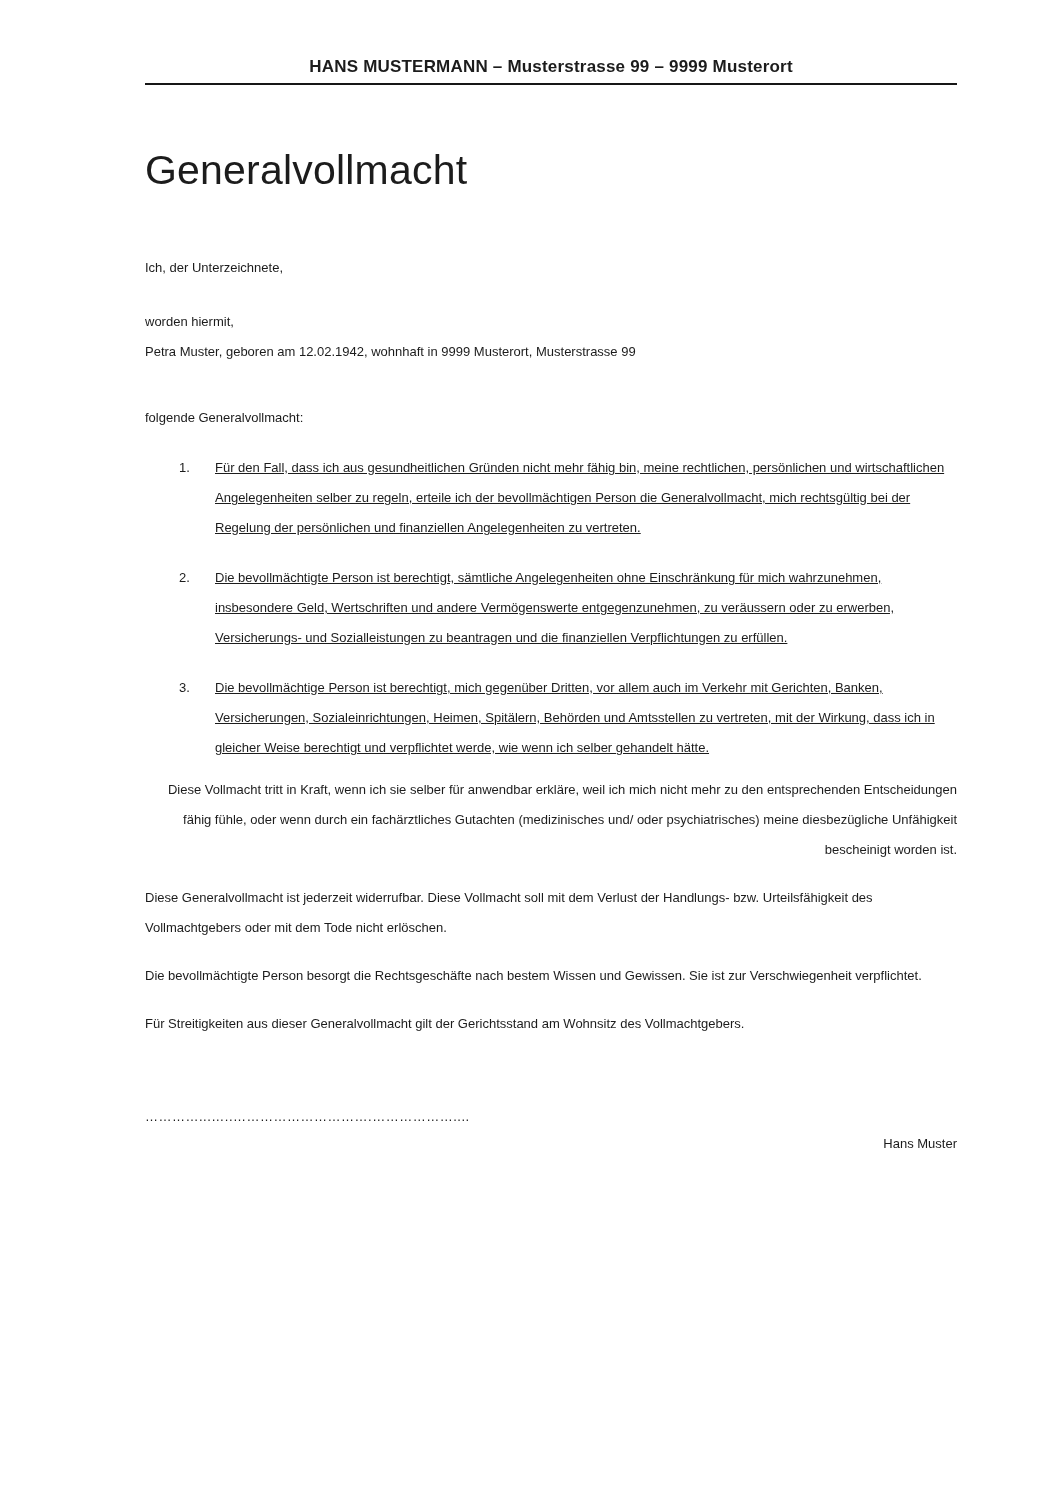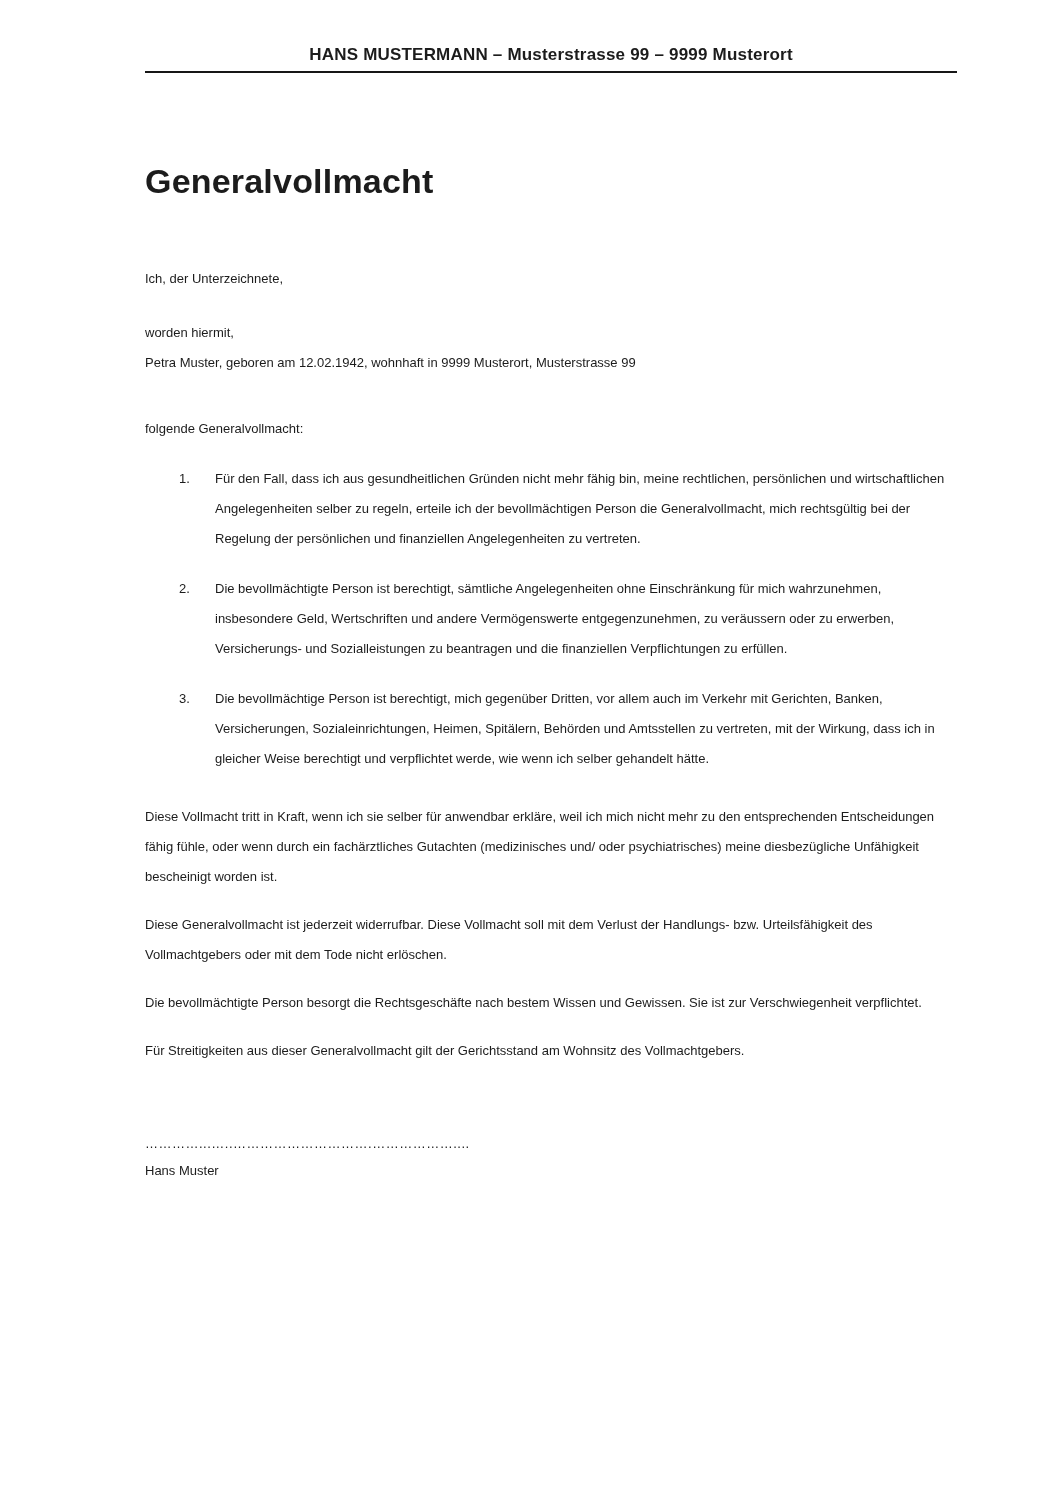--- a/index.html
+++ b/index.html
@@ -15,41 +15,41 @@
     color: #1c1c1c;
     font-family: "Liberation Sans", "DejaVu Sans", sans-serif;
     overflow: hidden;
   }
   .content {
     margin-left: 145px;
     margin-right: 97px; 
   }
   
   .letterhead {
-    padding-top: 44px;
+    padding-top: 56px;
   }
   .letterhead-text {
     text-align: center;
     font-weight: 700;
     font-size: 17px;
     line-height: 22px;
     letter-spacing: 0.2px;
   }
   .letterhead-rule {
     margin-top: 5px;
     border: 0;
     border-bottom: 2px solid #161616;
     height: 0;
   }
   
   .document-title {
-    margin-top: 85px;
-    font-size: 34px;
+    margin-top: 62px;
+    font-size: 41px;
     line-height: 46px;
-    font-weight: 700;
+    font-weight: 400;
     letter-spacing: 0.2px;
   }
   
   .body-text {
     font-size: 13px;
     line-height: 30px;
   }
   .intro-block {
     margin-top: 24px;
   }
@@ -67,42 +67,45 @@
     display: flex;
     margin-top: 20px;
     padding-left: 34px;
   }
   .clause-number {
     width: 36px;
     flex: 0 0 36px;
   }
   .clause-text {
     flex: 1 1 auto;
+    text-decoration: underline;
   }
   
   .body-paragraph {
     margin-top: 18px;
   }
   .body-paragraph.after-list {
-    margin-top: 28px;
+    margin-top: 12px;
+    text-align: right;
   }
   
   .date-line {
     margin-top: 40px;
   }
   .signature-block {
     margin-top: 66px;
   }
   .signature-dots {
     letter-spacing: 0.5px;
     line-height: 24px;
     white-space: nowrap;
   }
   .signatory-name {
     line-height: 30px;
+    text-align: right;
   }
 </style>
 </head>
 <body>
 
 <div class="page">
   <div class="content">
 
     <div class="letterhead">
       <div class="letterhead-text">HANS MUSTERMANN – Musterstrasse 99 – 9999 Musterort</div>

